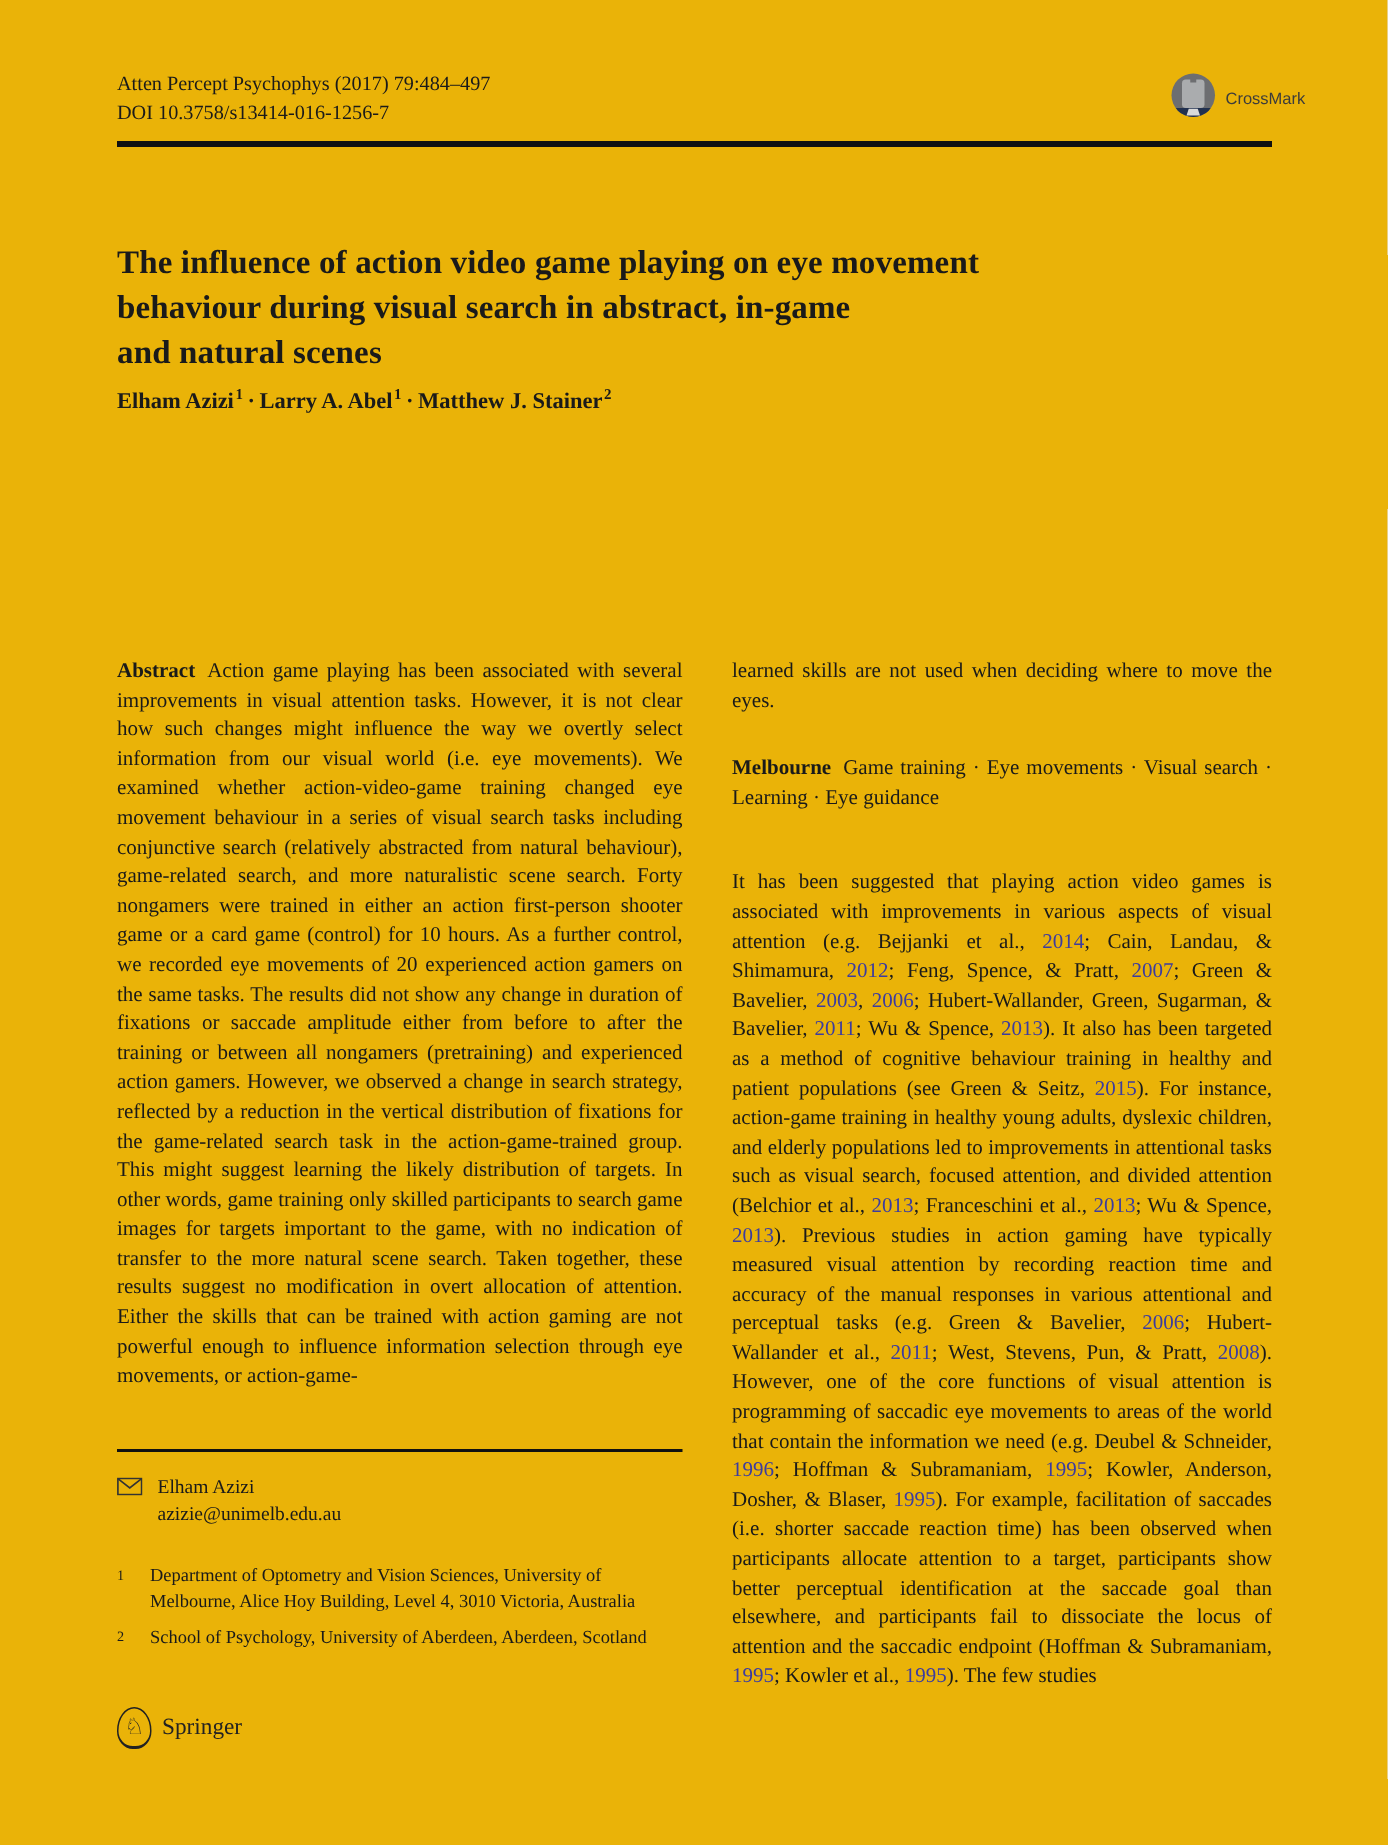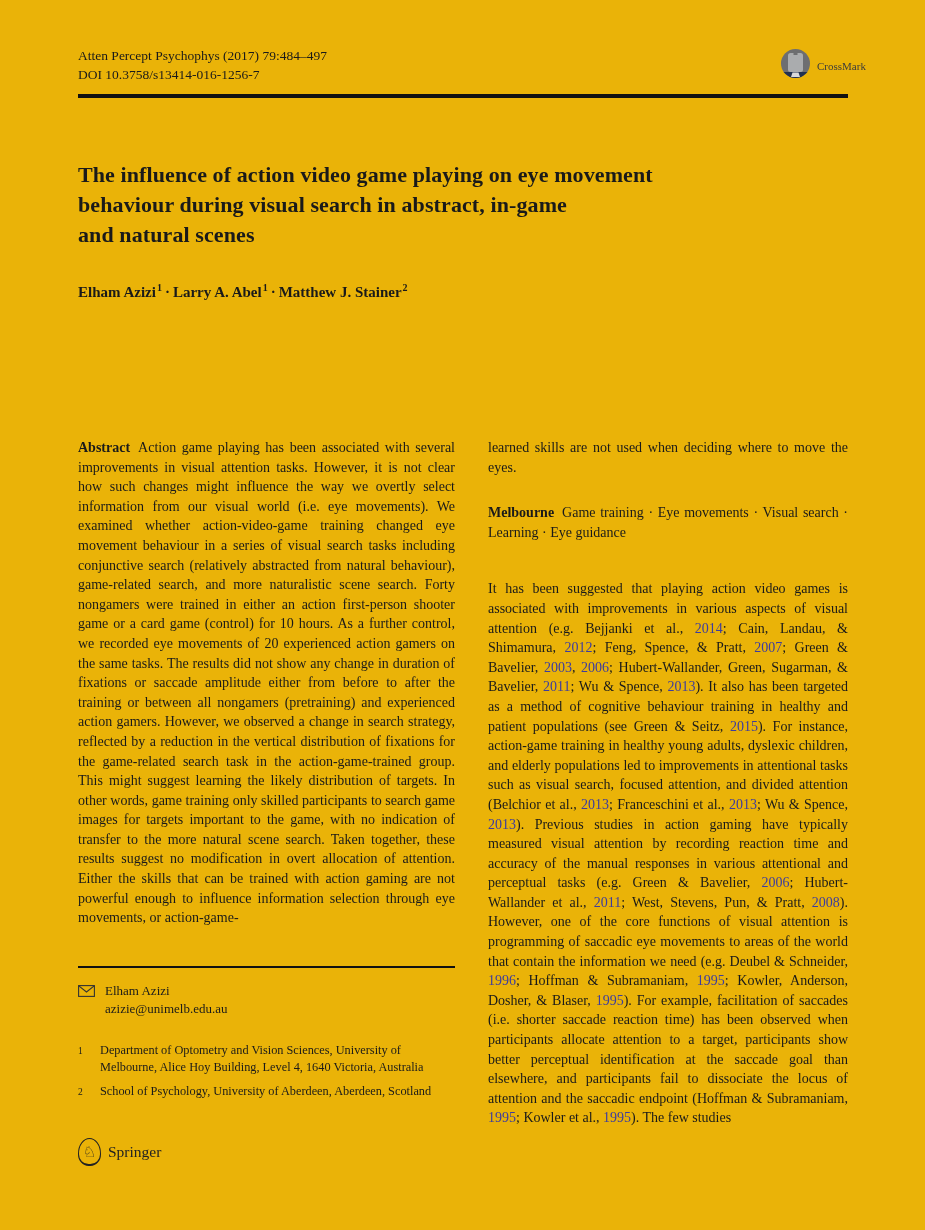--- a/index.html
+++ b/index.html
@@ -8,26 +8,26 @@
     width:925px;height:1230px;
     margin:0 auto;
     background:#eab308;
     font-family:"Liberation Serif","DejaVu Serif",serif;
     color:#1a1a1a;
     overflow:hidden;
   }
   
   .hdr{position:absolute;left:78px;top:46px;font-size:13.5px;line-height:19px;}
   .crossmark{position:absolute;left:779px;top:47px;display:flex;align-items:center;gap:5px;cursor:pointer;}
-  .crossmark .cm-text{font-family:Liberation Serif, serif;font-size:11px;color:#3c3c3c;}
+  .crossmark .cm-text{font-family:Liberation Sans, sans-serif;font-size:11px;color:#3c3c3c;}
   .rule-thick{position:absolute;left:78px;top:94px;width:770px;height:4px;background:#111;}
   
   .title{position:absolute;left:78px;top:160px;width:760px;
          font-size:22px;font-weight:bold;line-height:30px;letter-spacing:.1px;}
-  .authors{position:absolute;left:78px;top:284px;font-size:15px;font-weight:bold;text-align:center;}
+  .authors{position:absolute;left:78px;top:260px;font-size:15px;font-weight:bold;text-align:center;}
   .authors sup{font-size:10px;vertical-align:super;line-height:0;margin-left:1px;}
   .authors .dot{font-weight:bold;padding:0 3px;}
   
   .pub{position:absolute;left:78px;top:384px;font-size:13.5px;line-height:19px;}
   
   .col{position:absolute;top:438px;font-size:14px;line-height:19.6px;text-align:justify;}
   .col-left{left:78px;width:377px;}
   .col-right{left:488px;width:360px;}
   .bold-label{font-weight:bold;padding-right:8px;}
   .kw-block{margin-top:26px;}
@@ -104,21 +104,21 @@
         </svg>
       </span>
       <span>
         <span>Elham Azizi</span><br>
         <span>azizie@unimelb.edu.au</span>
       </span>
     </div>
     <div class="affils">
         <div class="affil">
           <span class="num">1</span>
-          <span class="txt">Department of Optometry and Vision Sciences, University of Melbourne, Alice Hoy Building, Level 4, 1640 Victoria, Australia</span>
+          <span class="txt">Department of Optometry and Vision Sciences, University of Melbourne, Alice Hoy Building, Level 4, 3010 Victoria, Australia</span>
         </div>
         <div class="affil">
           <span class="num">2</span>
           <span class="txt">School of Psychology, University of Aberdeen, Aberdeen, Scotland</span>
         </div>
       </div>
   </div>
 
   <div class="springer">
     <span class="sp-mark">♘</span>

